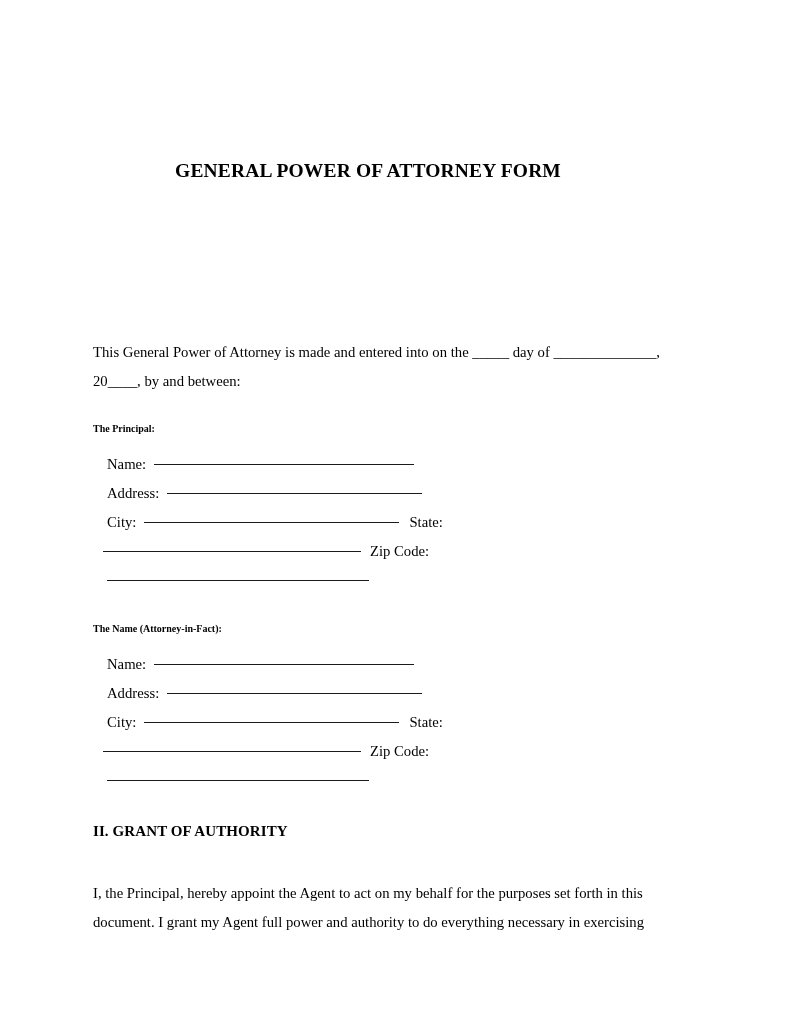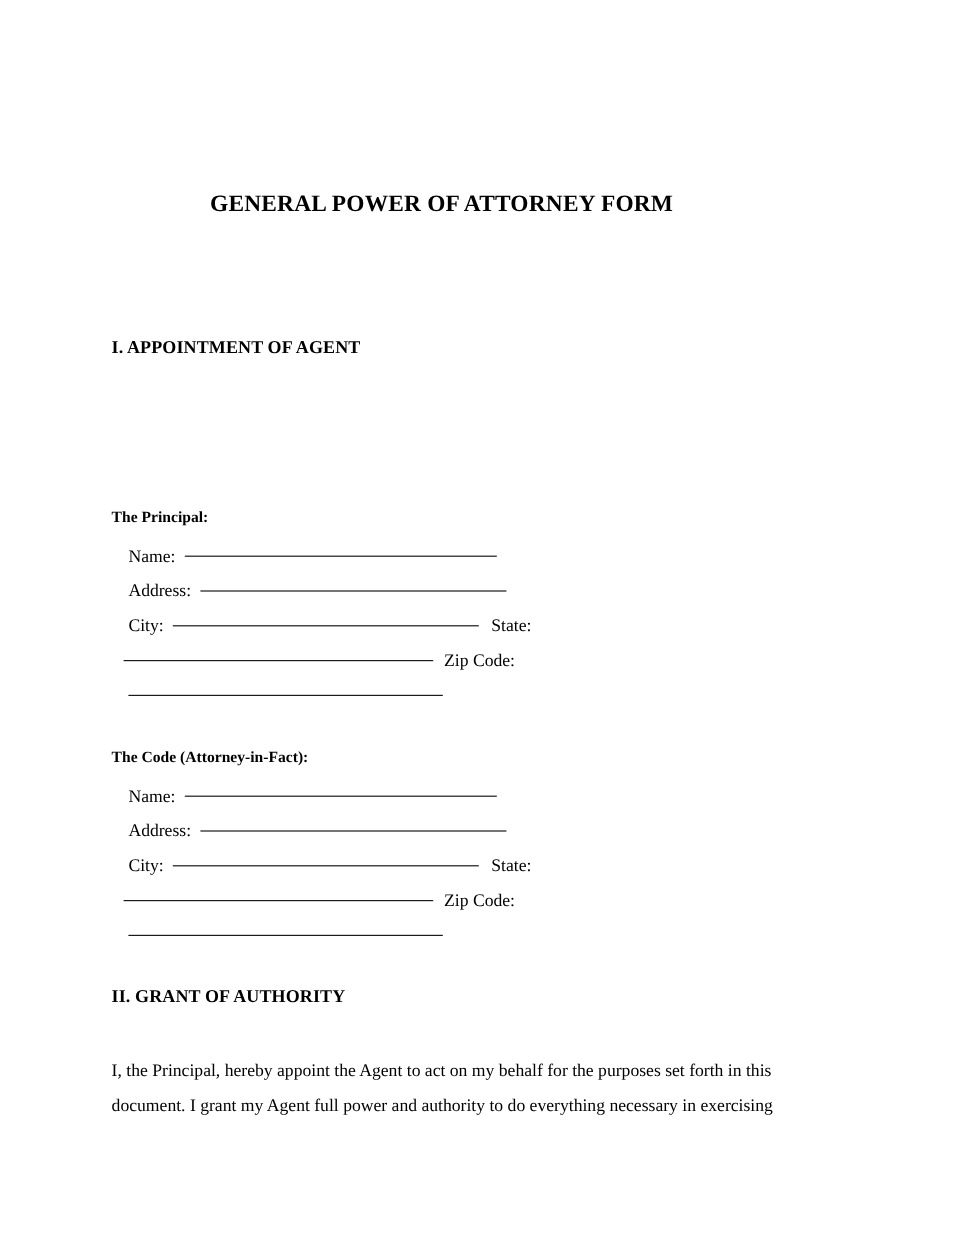--- a/index.html
+++ b/index.html
@@ -49,21 +49,21 @@
     left: 93px;
     width: 614px;
     font-size: 14.7px;
     line-height: 29px;
     text-align: left;
   }
 
   .block-label {
     position: absolute;
     left: 93px;
-    font-size: 13px;
+    font-size: 10px;
     font-weight: bold;
   }
 
   .field-row {
     position: absolute;
     left: 107px;
     font-size: 14.7px;
     line-height: 29px;
     white-space: nowrap;
   }
@@ -88,22 +88,22 @@
   .rule-zipline { width: 258px; margin-left: 5px; margin-right: 9px; }
   .rule-last    { width: 262px; margin-left: 7px; }
 </style>
 </head>
 <body>
 
 <div class="page">
 
   <div class="doc-title">GENERAL POWER OF ATTORNEY FORM</div>
 
-  <div class="section-heading" style="top:282px;">I. APPOINTMENT OF AGENT</div>
 
+  <div class="para" style="top:338px;">This General Power of Attorney is made and entered into on the _____ day of ______________, 20____, by and between:</div>
 
   <div class="block-label" style="top:423px;">The Principal:</div>
 
   <div class="field-row" style="top:450px;">
     <span class="field-label">Name:</span><span class="rule rule-name"></span>
   </div>
 
   <div class="field-row" style="top:479px;">
     <span class="field-label">Address:</span><span class="rule rule-address"></span>
   </div>
@@ -113,21 +113,21 @@
   </div>
 
   <div class="field-row" style="left:98px; top:537px;">
     <span class="rule rule-zipline"></span><span class="field-label">Zip Code:</span>
   </div>
 
   <div class="field-row" style="left:100px; top:566px;">
     <span class="rule rule-last"></span>
   </div>
 
-  <div class="block-label" style="top:623px;">The Code (Attorney-in-Fact):</div>
+  <div class="block-label" style="top:623px;">The Name (Attorney-in-Fact):</div>
 
   <div class="field-row" style="top:650px;">
     <span class="field-label">Name:</span><span class="rule rule-name"></span>
   </div>
 
   <div class="field-row" style="top:679px;">
     <span class="field-label">Address:</span><span class="rule rule-address"></span>
   </div>
 
   <div class="field-row" style="top:708px;">

